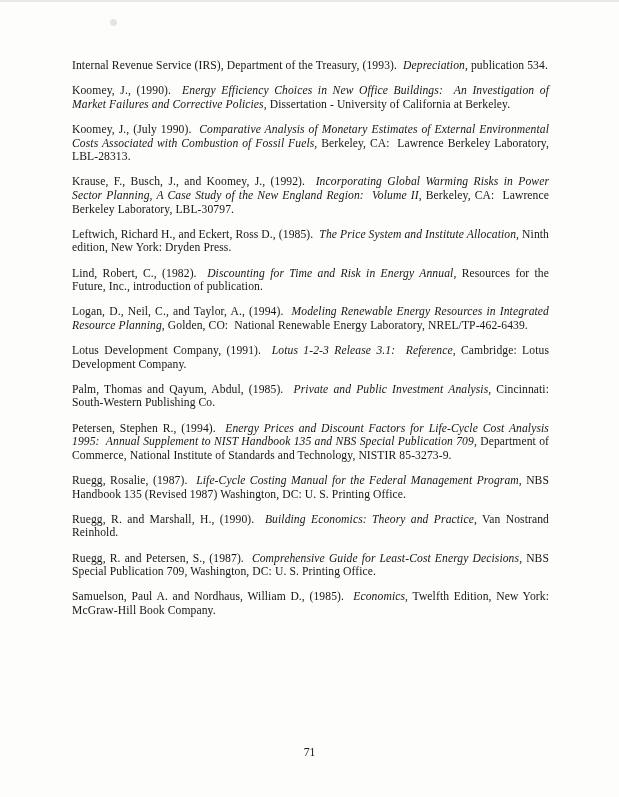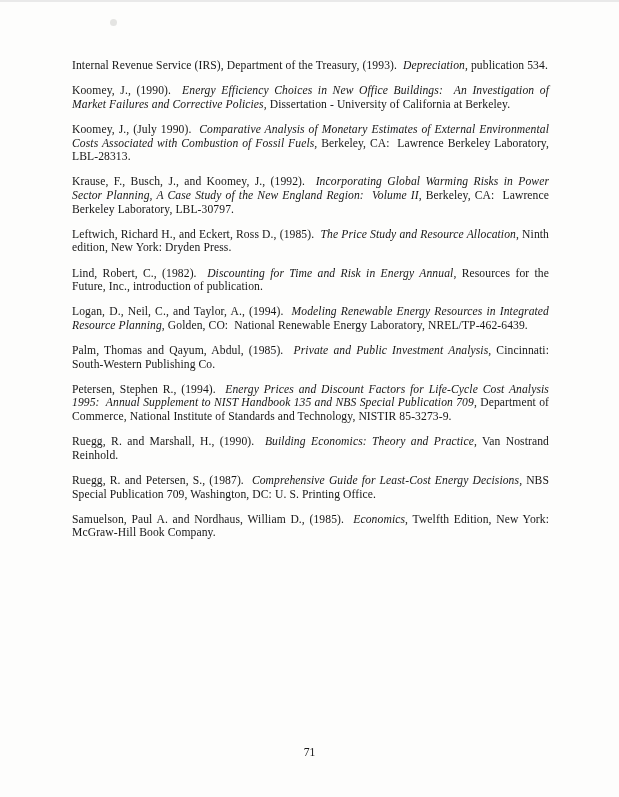--- a/index.html
+++ b/index.html
@@ -59,25 +59,27 @@
 
 <div class="page">
   <div class="scan-artifact"></div>
 
   <main class="textblock">
 
   <p class="reference"><span>Internal Revenue Service (IRS), Department of the Treasury, (1993).&nbsp; </span><em>Depreciation</em><span>, publication 534.</span></p>
       <p class="reference"><span>Koomey, J., (1990).&nbsp; </span><em>Energy Efficiency Choices in New Office Buildings:&nbsp; An Investigation of Market Failures and Corrective Policies</em><span>, Dissertation - University of California at Berkeley.</span></p>
       <p class="reference"><span>Koomey, J., (July 1990).&nbsp; </span><em>Comparative Analysis of Monetary Estimates of External Environmental Costs Associated with Combustion of Fossil Fuels</em><span>, Berkeley, CA:&nbsp; Lawrence Berkeley Laboratory, LBL-28313.</span></p>
       <p class="reference"><span>Krause, F., Busch, J., and Koomey, J., (1992).&nbsp; </span><em>Incorporating Global Warming Risks in Power Sector Planning, A Case Study of the New England Region:&nbsp; Volume II</em><span>, Berkeley, CA:&nbsp; Lawrence Berkeley Laboratory, LBL-30797.</span></p>
-      <p class="reference"><span>Leftwich, Richard H., and Eckert, Ross D., (1985).&nbsp; </span><em>The Price Study and Resource Allocation</em><span>, Ninth edition, New York: Dryden Press.</span></p>
+      <p class="reference"><span>Leftwich, Richard H., and Eckert, Ross D., (1985).&nbsp; </span><em>The Price System and Institute Allocation</em><span>, Ninth edition, New York: Dryden Press.</span></p>
       <p class="reference"><span>Lind, Robert, C., (1982).&nbsp; </span><em>Discounting for Time and Risk in Energy Annual</em><span>, Resources for the Future, Inc., introduction of publication.</span></p>
       <p class="reference"><span>Logan, D., Neil, C., and Taylor, A., (1994).&nbsp; </span><em>Modeling Renewable Energy Resources in Integrated Resource Planning</em><span>, Golden, CO:&nbsp; National Renewable Energy Laboratory, NREL/TP-462-6439.</span></p>
+      <p class="reference"><span>Lotus Development Company, (1991).&nbsp; </span><em>Lotus 1-2-3 Release 3.1:&nbsp; Reference</em><span>, Cambridge: Lotus Development Company.</span></p>
       <p class="reference"><span>Palm, Thomas and Qayum, Abdul, (1985).&nbsp; </span><em>Private and Public Investment Analysis</em><span>, Cincinnati: South-Western Publishing Co.</span></p>
       <p class="reference"><span>Petersen, Stephen R., (1994).&nbsp; </span><em>Energy Prices and Discount Factors for Life-Cycle Cost Analysis 1995:&nbsp; Annual Supplement to NIST Handbook 135 and NBS Special Publication 709</em><span>, Department of Commerce, National Institute of Standards and Technology, NISTIR 85-3273-9.</span></p>
+      <p class="reference"><span>Ruegg, Rosalie, (1987).&nbsp; </span><em>Life-Cycle Costing Manual for the Federal Management Program</em><span>, NBS Handbook 135 (Revised 1987) Washington, DC: U. S. Printing Office.</span></p>
       <p class="reference"><span>Ruegg, R. and Marshall, H., (1990).&nbsp; </span><em>Building Economics: Theory and Practice</em><span>, Van Nostrand Reinhold.</span></p>
       <p class="reference"><span>Ruegg, R. and Petersen, S., (1987).&nbsp; </span><em>Comprehensive Guide for Least-Cost Energy Decisions</em><span>, NBS Special Publication 709, Washington, DC: U. S. Printing Office.</span></p>
       <p class="reference"><span>Samuelson, Paul A. and Nordhaus, William D., (1985).&nbsp; </span><em>Economics</em><span>, Twelfth Edition, New York: McGraw-Hill Book Company.</span></p>
     </main>
 
   <div class="footer">
     <span>71</span>
   </div>
 </div>
 

